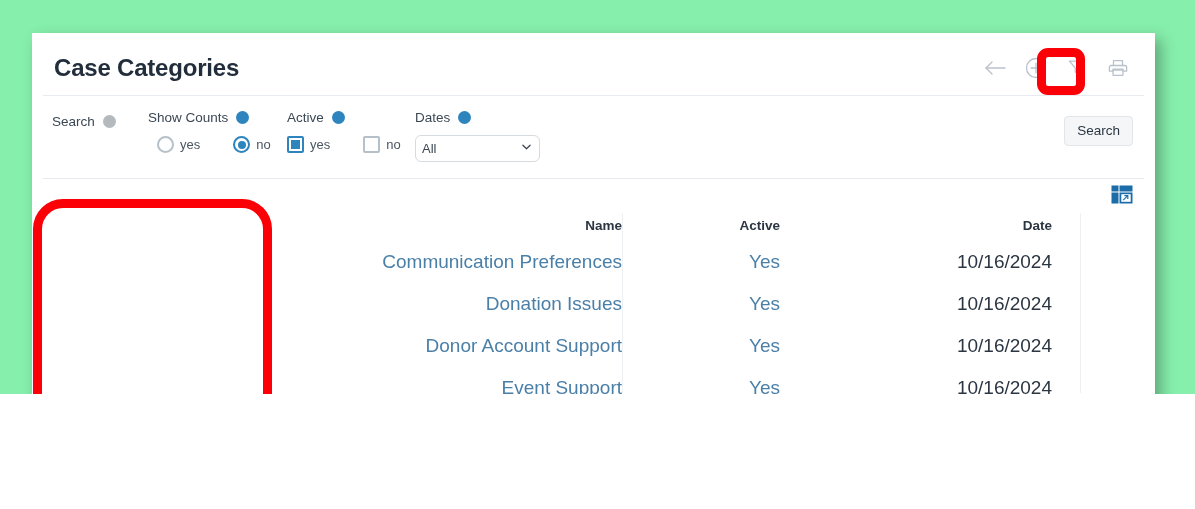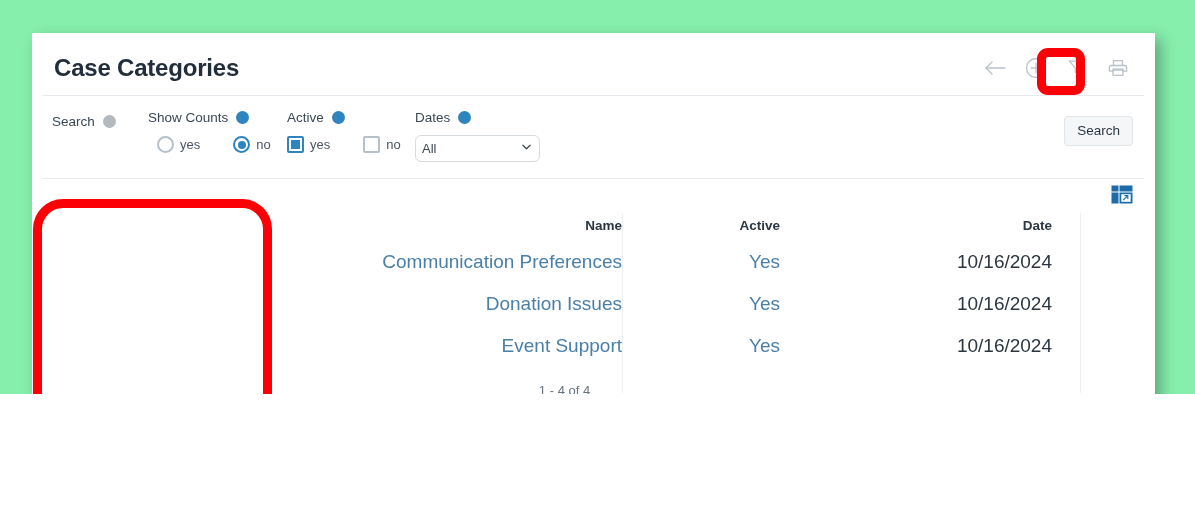--- a/index.html
+++ b/index.html
@@ -444,20 +444,30 @@
             <td class="cell-name">
               <a>Donation Issues</a>
             </td>
             <td class="cell-active">
               <a>Yes</a>
             </td>
             <td class="cell-date">10/16/2024</td>
             <td></td>
           </tr>
 
+          <tr>
+            <td class="cell-name">
+              <a>Donor Account Support</a>
+            </td>
+            <td class="cell-active">
+              <a>Yes</a>
+            </td>
+            <td class="cell-date">10/16/2024</td>
+            <td></td>
+          </tr>
 
           <tr>
             <td class="cell-name">
               <a>Event Support</a>
             </td>
             <td class="cell-active">
               <a>Yes</a>
             </td>
             <td class="cell-date">10/16/2024</td>
             <td></td>

